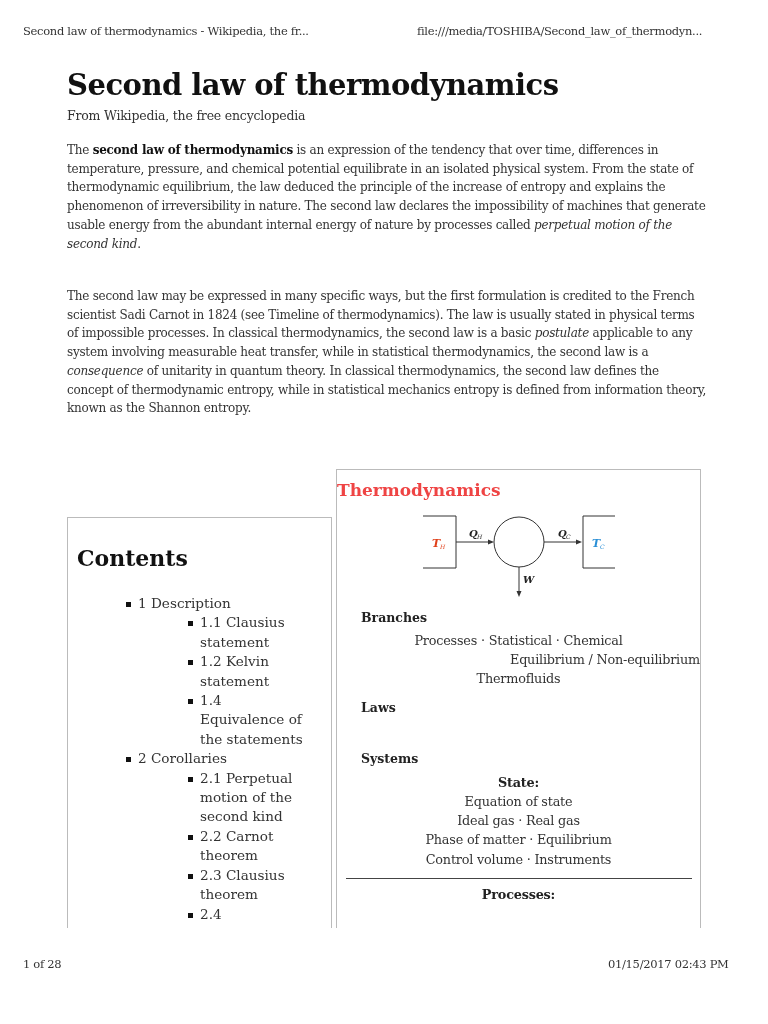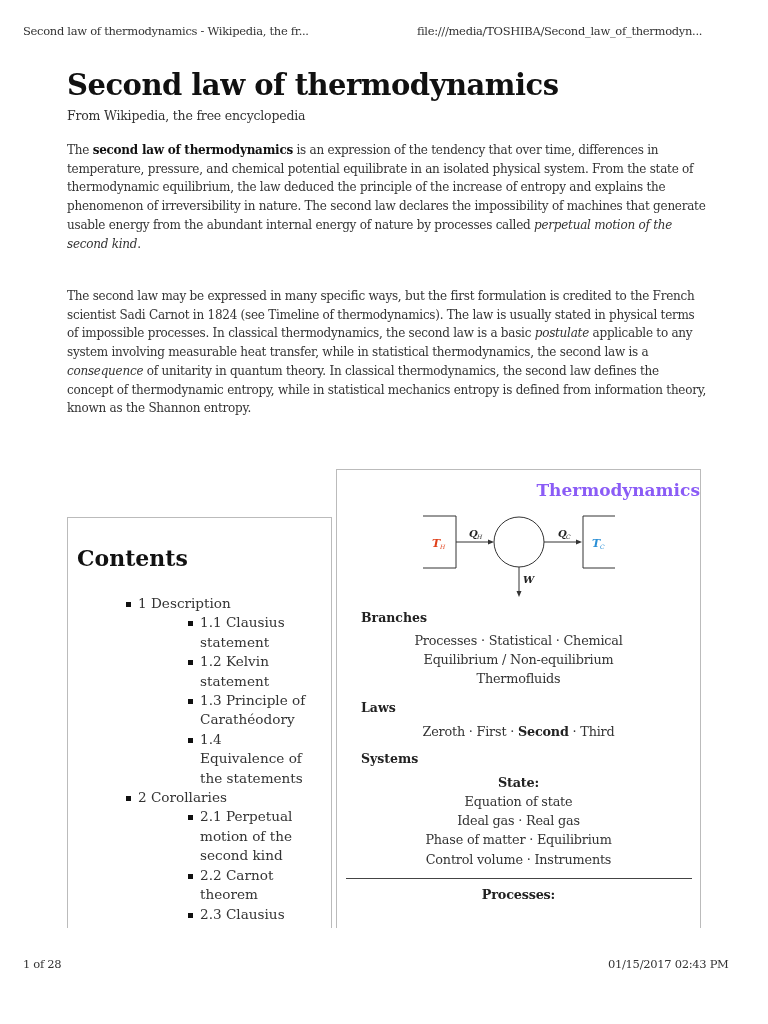--- a/index.html
+++ b/index.html
@@ -27,22 +27,22 @@
   .toc ul { list-style: none; margin: 0; padding: 0; }
   .toc-list { position: absolute; top: 76px; left: 0; width: 263px; }
   .toc li { position: relative; font-size: 13.6px; line-height: 19.4px; color: #333; }
   .l1 { padding-left: 70px; }
   .l2 { padding-left: 132px; width: 110px; }
   .bullet { position: absolute; width: 5px; height: 5px; background: #111; top: 8px; }
   .l1 > .bullet { left: 58px; }
   .l2 > .bullet { left: 120px; }
   .infobox { position: absolute; left: 336px; top: 469px; width: 363px; height: 480px;
              border: 1px solid #bbb; border-bottom: none; background: #fff; }
-  .ib-title { position: absolute; left: 0; width: 363px; top: 10px; text-align: right;
-              font-size: 17px; font-weight: bold; color: #8b5cf6; }
+  .ib-title { position: absolute; left: 0; width: 363px; top: 10px; text-align: left;
+              font-size: 17px; font-weight: bold; color: #ef4444; }
   .diagram { position: absolute; left: 82px; top: 40px; }
   .ib-head { position: absolute; left: 24px; font-size: 12.5px; font-weight: bold; color: #222; }
   .ib-line { position: absolute; left: 0; width: 363px; text-align: center; font-size: 12.8px; color: #333; letter-spacing: -0.2px; }
   .ib-line b { color: #222; }
   .ib-rule { position: absolute; left: 9px; width: 346px; top: 408px; height: 1px; background: #444; }
 </style>
 </head>
 <body>
 
 <div class="hdr hdr-left">Second law of thermodynamics - Wikipedia, the fr...</div>
@@ -54,21 +54,21 @@
 <p class="para p1"><span>The </span><b>second law of thermodynamics</b><span> is an expression of the tendency that over time, differences in temperature, pressure, and chemical potential equilibrate in an isolated physical system. From the state of thermodynamic equilibrium, the law deduced the principle of the increase of entropy and explains the phenomenon of irreversibility in nature. The second law declares the impossibility of machines that generate usable energy from the abundant internal energy of nature by processes called </span><i>perpetual motion of the second kind</i><span>.</span></p>
 
 <p class="para p2"><span>The second law may be expressed in many specific ways, but the first formulation is credited to the French scientist Sadi Carnot in 1824 (see Timeline of thermodynamics). The law is usually stated in physical terms of impossible processes. In classical thermodynamics, the second law is a basic </span><i>postulate</i><span> applicable to any system involving measurable heat transfer, while in statistical thermodynamics, the second law is a </span><i>consequence</i><span> of unitarity in quantum theory. In classical thermodynamics, the second law defines the concept of thermodynamic entropy, while in statistical mechanics entropy is defined from information theory, known as the Shannon entropy.</span></p>
 
 <div class="toc">
   <h2 class="toc-title">Contents</h2>
   <ul class="toc-list">
     <li class="l1"><span class="bullet"></span><span>1 Description</span></li>
     <li class="l2"><span class="bullet"></span><span>1.1 Clausius statement</span></li>
     <li class="l2"><span class="bullet"></span><span>1.2 Kelvin statement</span></li>
-    <li class="l2"><span class="bullet"></span><span>1.3 Principle of Carathéodory</span></li>
+    <li class="l2"><span class="bullet"></span></li>
     <li class="l2"><span class="bullet"></span><span>1.4 Equivalence of the statements</span></li>
     <li class="l1"><span class="bullet"></span><span>2 Corollaries</span></li>
     <li class="l2"><span class="bullet"></span><span>2.1 Perpetual motion of the second kind</span></li>
     <li class="l2"><span class="bullet"></span><span>2.2 Carnot theorem</span></li>
     <li class="l2"><span class="bullet"></span><span>2.3 Clausius theorem</span></li>
     <li class="l2"><span class="bullet"></span><span>2.4</span></li>
   </ul>
 </div>
 
 <div class="infobox">
@@ -90,25 +90,24 @@
     <text x="58" y="29" font-family="DejaVu Serif, serif" font-size="6" font-style="italic" fill="#222">H</text>
     <text x="139" y="27" font-family="DejaVu Serif, serif" font-size="10" font-weight="bold" font-style="italic" fill="#222">Q</text>
     <text x="147" y="29" font-family="DejaVu Serif, serif" font-size="6" font-style="italic" fill="#222">C</text>
     <text x="173" y="37" font-family="DejaVu Serif, serif" font-size="11" font-weight="bold" font-style="italic" fill="#2a8fd6">T</text>
     <text x="181" y="39" font-family="DejaVu Serif, serif" font-size="6" font-style="italic" fill="#2a8fd6">C</text>
     <text x="104" y="73" font-family="DejaVu Serif, serif" font-size="10" font-weight="bold" font-style="italic" fill="#222">W</text>
   </svg>
 
   <div class="ib-head" style="top:140px;">Branches</div>
   <div class="ib-line" style="top:163px;">Processes · Statistical · Chemical</div>
-  <div class="ib-line" style="top:182px;">Equilibrium / Non-equilibrium</div>
+  <div class="ib-line" style="top:182px;text-align:right;">Equilibrium / Non-equilibrium</div>
   <div class="ib-line" style="top:201px;">Thermofluids</div>
 
   <div class="ib-head" style="top:230px;">Laws</div>
-  <div class="ib-line" style="top:254px;"><span>Zeroth · First · </span><b>Second</b><span> · Third</span></div>
 
   <div class="ib-head" style="top:281px;">Systems</div>
   <div class="ib-line" style="top:305px;"><b>State:</b></div>
   <div class="ib-line" style="top:324px;">Equation of state</div>
   <div class="ib-line" style="top:343px;">Ideal gas · Real gas</div>
   <div class="ib-line" style="top:362px;">Phase of matter · Equilibrium</div>
   <div class="ib-line" style="top:382px;">Control volume · Instruments</div>
   <div class="ib-rule"></div>
   <div class="ib-line" style="top:417px;"><b>Processes:</b></div>
 </div>

